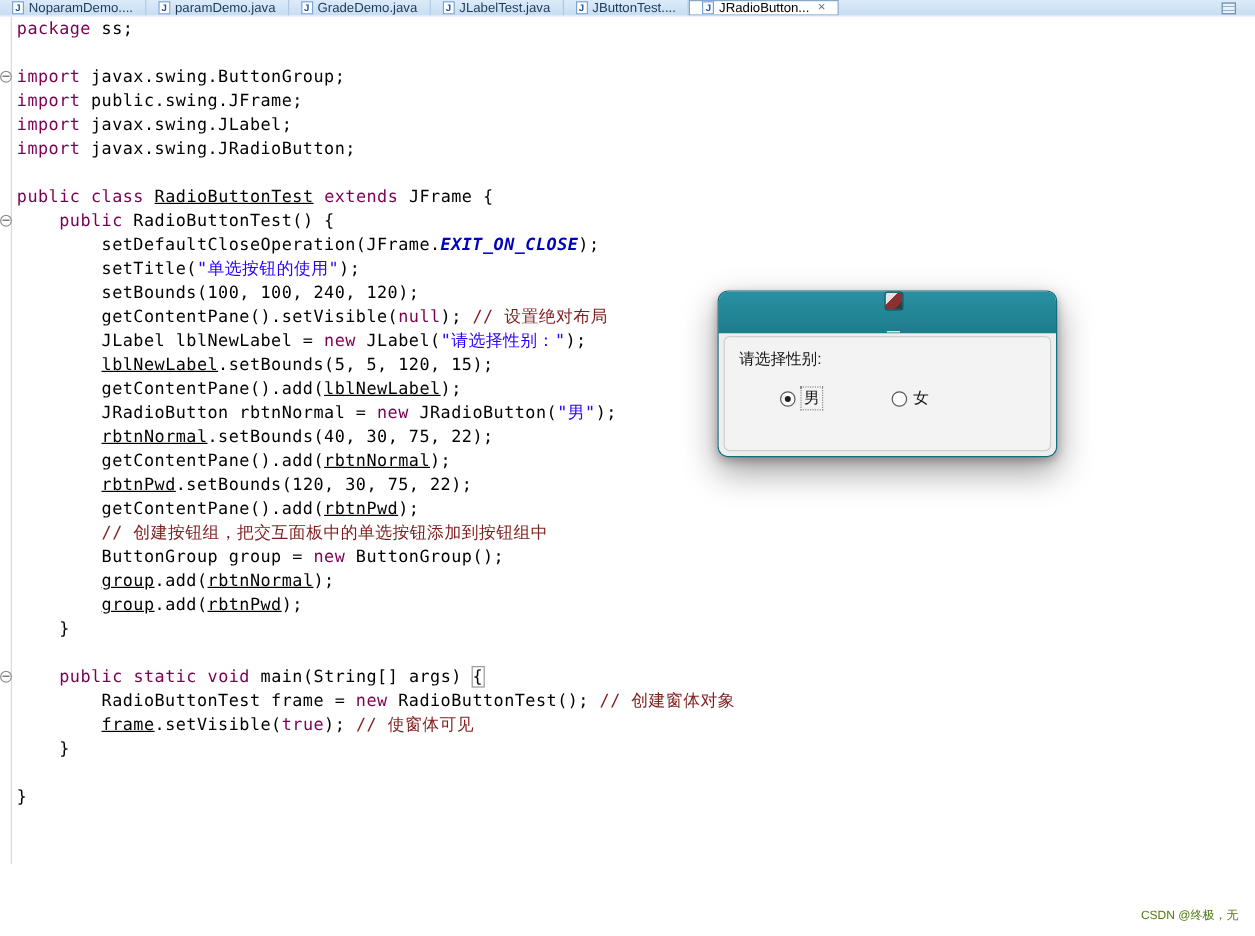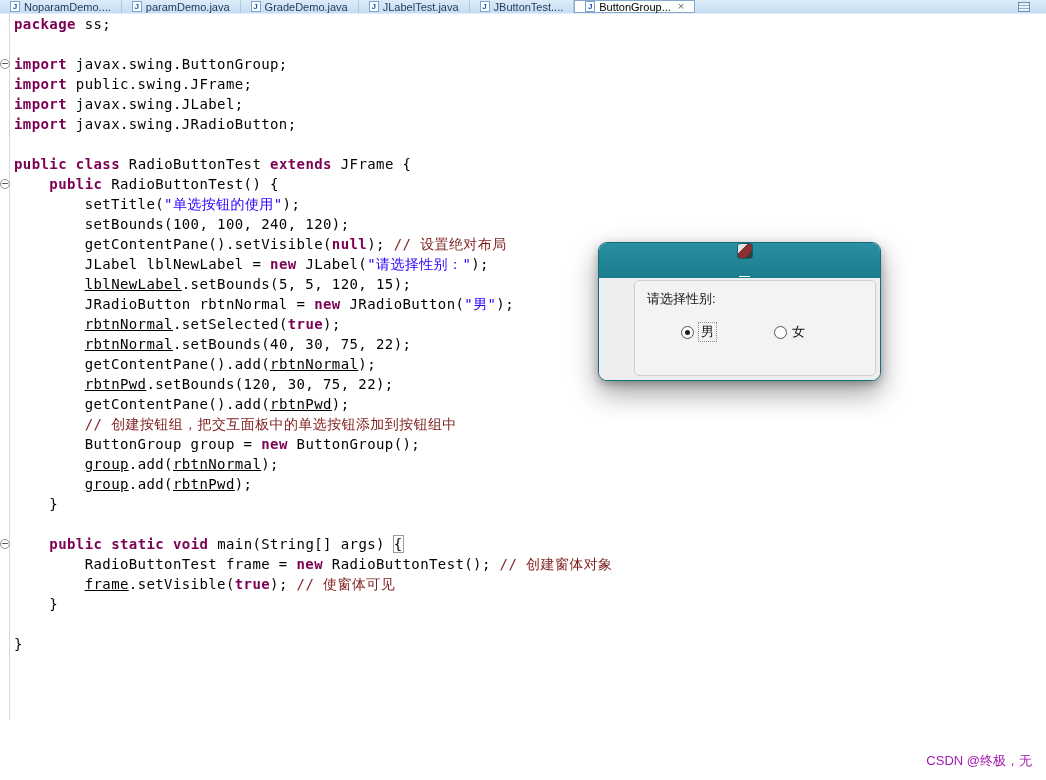--- a/index.html
+++ b/index.html
@@ -31,26 +31,26 @@
                  border-left:1px solid #d9d9d9; }
   .code-area { position:absolute; top:0; left:0; right:0;
                font-family:"DejaVu Sans Mono","Liberation Mono",monospace;
                font-size:14px; line-height:20px; letter-spacing:0.4px; color:#000; }
   .code-line { height:20px; white-space:pre; position:relative; padding-left:14px; }
   .fold { position:absolute; left:0; top:5px; width:10px; height:10px;
           border:1px solid #909090; border-radius:50%; background:#fff; }
   .fold::after { content:""; position:absolute; left:1px; right:1px; top:3px;
                  height:1px; background:#5f5f5f; }
   .tk-pl   { color:#000000; }
-  .tk-kw   { color:#7b0052; font-weight:bold; }
+  .tk-kw   { color:#7b0052; font-weight:normal; }
   .tk-str  { color:#2a00ff; }
   .tk-com  { color:#7f1d1d; }
   .tk-field{ color:#0000c0; font-style:italic; font-weight:bold; }
   .tk-var  { color:#000000; text-decoration:underline; }
-  .tk-decl { color:#000000; }
+  .tk-decl { color:#000000; text-decoration:underline; }
   .tk-box  { color:#000000; outline:1px solid #9a9a9a; }
 
   
   .dialog { position:absolute; left:598px; top:242px; width:283px; height:139px;
             border-radius:9px; background:#eef0ef; border:1px solid #136d7c;
             box-shadow:0 12px 28px rgba(0,0,0,0.38), 0 3px 8px rgba(0,0,0,0.25); }
   .titlebar { position:absolute; top:0; left:0; right:0; height:35px;
               background:linear-gradient(#2a90a1,#1c7c8c);
               border-radius:8px 8px 0 0; display:flex; align-items:center;
               padding-left:10px;flex-direction:column; }
@@ -60,34 +60,34 @@
   .win-title { color:#ffffff; font-size:12px; margin-left:8px; flex:1;
                white-space:nowrap; overflow:hidden; }
   .win-btn { width:46px; height:35px; display:flex; align-items:center;
              justify-content:center; color:#fff; flex:0 0 auto; cursor:default; }
   .min-glyph { width:11px; height:1px; background:#fff; }
   .max-glyph { width:9px; height:9px; border:1px solid #fff; border-radius:2px; }
   .win-btn.close { font-size:15px; line-height:1; }
   .dialog-body { position:absolute; top:35px; left:0; right:0; bottom:0;
                  background:#edefee; border-radius:0 0 8px 8px; }
   .dialog-inner { position:absolute; left:4px; right:4px; top:2px; bottom:4px;
-                  border:1px solid #ccd0ce; border-radius:5px; background:#f2f3f2;margin-left:31px; }
+                  border:1px solid #ccd0ce; border-radius:5px; background:#f2f3f2; }
   .gender-label { position:absolute; left:12px; top:9px; font-size:13px; color:#141414; }
   .radio-group { position:absolute; left:46px; top:42px; display:flex; gap:58px;
                  align-items:center; }
   .radio { display:flex; align-items:center; gap:5px; font-size:13px; color:#111; }
   .radio-circle { width:13px; height:13px; border:1px solid #565656; border-radius:50%;
                   background:#fdfdfd; position:relative; flex:0 0 auto; }
   .radio-circle.sel::after { content:""; position:absolute; left:3px; top:3px;
                   width:5px; height:5px; border-radius:50%; background:#1e1e1e; }
   .radio-label.focused { outline:1px dotted #8a8a8a; padding:0 2px; }
 
   
-  .watermark { position:absolute; right:14px; bottom:10px; color:#a21caf;
-               font-size:13px; }
+  .watermark { position:absolute; right:14px; bottom:10px; color:#4d7c0f;
+               font-size:10px; }
 </style>
 </head>
 <body>
 
 <div class="screen">
 
   <div class="tab-bar">
     <div class="tabs">
         <div class="tab">
           <span class="tab-icon">J</span>
@@ -104,46 +104,47 @@
         <div class="tab">
           <span class="tab-icon">J</span>
           <span>JLabelTest.java</span>
         </div>
         <div class="tab">
           <span class="tab-icon">J</span>
           <span>JButtonTest....</span>
         </div>
         <div class="tab active">
           <span class="tab-icon">J</span>
-          <span>ButtonGroup...</span>
+          <span>JRadioButton...</span>
           <span class="tab-close">×</span>
         </div>
       </div>
     <span class="tab-overflow"></span>
   </div>
 
   <div class="editor">
     <div class="gutter-line"></div>
     <div class="code-area">
         <div class="code-line"><span class="tk-kw">package</span><span class="tk-pl"> ss;</span></div>
         <div class="code-line"></div>
         <div class="code-line"><span class="fold"></span><span class="tk-kw">import</span><span class="tk-pl"> javax.swing.ButtonGroup;</span></div>
         <div class="code-line"><span class="tk-kw">import</span><span class="tk-pl"> public.swing.JFrame;</span></div>
         <div class="code-line"><span class="tk-kw">import</span><span class="tk-pl"> javax.swing.JLabel;</span></div>
         <div class="code-line"><span class="tk-kw">import</span><span class="tk-pl"> javax.swing.JRadioButton;</span></div>
         <div class="code-line"></div>
         <div class="code-line"><span class="tk-kw">public</span><span class="tk-pl"> </span><span class="tk-kw">class</span><span class="tk-pl"> </span><span class="tk-decl">RadioButtonTest</span><span class="tk-pl"> </span><span class="tk-kw">extends</span><span class="tk-pl"> JFrame {</span></div>
         <div class="code-line"><span class="fold"></span><span class="tk-pl">    </span><span class="tk-kw">public</span><span class="tk-pl"> RadioButtonTest() {</span></div>
+        <div class="code-line"><span class="tk-pl">        setDefaultCloseOperation(JFrame.</span><span class="tk-field">EXIT_ON_CLOSE</span><span class="tk-pl">);</span></div>
         <div class="code-line"><span class="tk-pl">        setTitle(</span><span class="tk-str">"单选按钮的使用"</span><span class="tk-pl">);</span></div>
         <div class="code-line"><span class="tk-pl">        setBounds(100, 100, 240, 120);</span></div>
         <div class="code-line"><span class="tk-pl">        getContentPane().setVisible(</span><span class="tk-kw">null</span><span class="tk-pl">); </span><span class="tk-com">// 设置绝对布局</span></div>
         <div class="code-line"><span class="tk-pl">        JLabel lblNewLabel = </span><span class="tk-kw">new</span><span class="tk-pl"> JLabel(</span><span class="tk-str">"请选择性别："</span><span class="tk-pl">);</span></div>
         <div class="code-line"><span class="tk-pl">        </span><span class="tk-var">lblNewLabel</span><span class="tk-pl">.setBounds(5, 5, 120, 15);</span></div>
+        <div class="code-line"><span class="tk-pl">        getContentPane().add(</span><span class="tk-var">lblNewLabel</span><span class="tk-pl">);</span></div>
         <div class="code-line"><span class="tk-pl">        JRadioButton rbtnNormal = </span><span class="tk-kw">new</span><span class="tk-pl"> JRadioButton(</span><span class="tk-str">"男"</span><span class="tk-pl">);</span></div>
-        <div class="code-line"><span class="tk-pl">        </span><span class="tk-var">rbtnNormal</span><span class="tk-pl">.setSelected(</span><span class="tk-kw">true</span><span class="tk-pl">);</span></div>
         <div class="code-line"><span class="tk-pl">        </span><span class="tk-var">rbtnNormal</span><span class="tk-pl">.setBounds(40, 30, 75, 22);</span></div>
         <div class="code-line"><span class="tk-pl">        getContentPane().add(</span><span class="tk-var">rbtnNormal</span><span class="tk-pl">);</span></div>
         <div class="code-line"><span class="tk-pl">        </span><span class="tk-var">rbtnPwd</span><span class="tk-pl">.setBounds(120, 30, 75, 22);</span></div>
         <div class="code-line"><span class="tk-pl">        getContentPane().add(</span><span class="tk-var">rbtnPwd</span><span class="tk-pl">);</span></div>
         <div class="code-line"><span class="tk-pl">        </span><span class="tk-com">// 创建按钮组，把交互面板中的单选按钮添加到按钮组中</span></div>
         <div class="code-line"><span class="tk-pl">        ButtonGroup group = </span><span class="tk-kw">new</span><span class="tk-pl"> ButtonGroup();</span></div>
         <div class="code-line"><span class="tk-pl">        </span><span class="tk-var">group</span><span class="tk-pl">.add(</span><span class="tk-var">rbtnNormal</span><span class="tk-pl">);</span></div>
         <div class="code-line"><span class="tk-pl">        </span><span class="tk-var">group</span><span class="tk-pl">.add(</span><span class="tk-var">rbtnPwd</span><span class="tk-pl">);</span></div>
         <div class="code-line"><span class="tk-pl">    }</span></div>
         <div class="code-line"></div>

